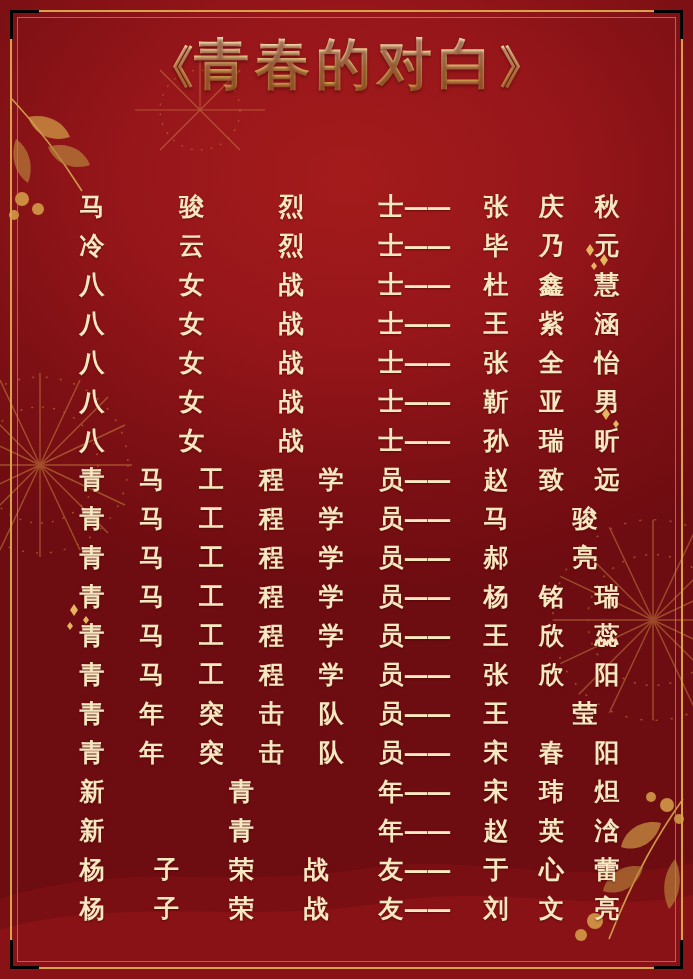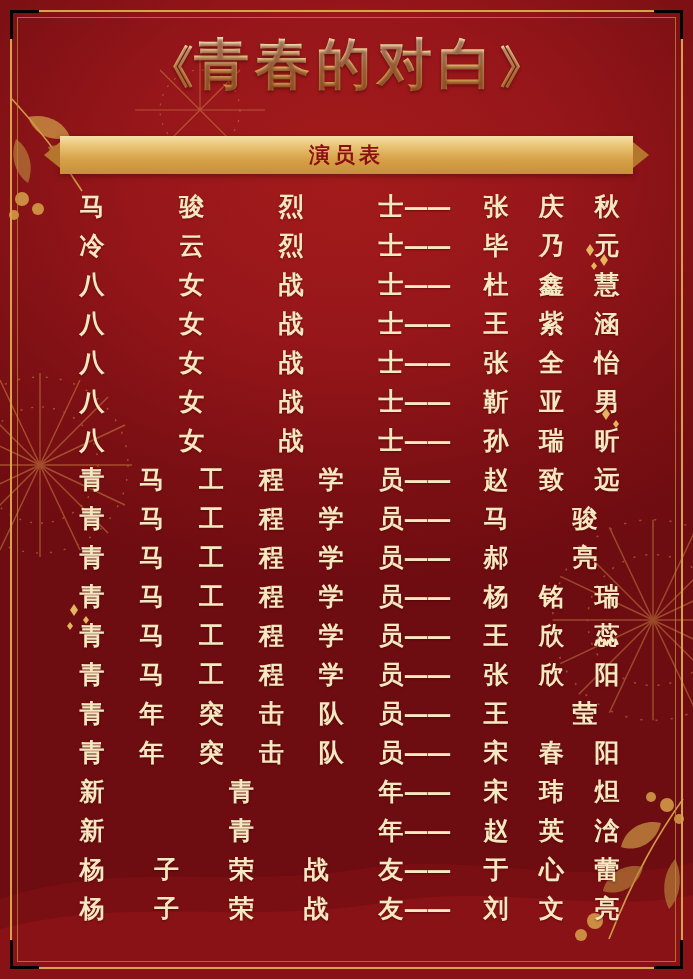--- a/index.html
+++ b/index.html
@@ -309,23 +309,20 @@
   <div class="frame-inner"></div>
   <div class="corner tl"></div>
   <div class="corner tr"></div>
   <div class="corner bl"></div>
   <div class="corner br"></div>
 
   <div class="title-wrap">
     <div class="title"><span class="brk">《</span><span>青春的对白</span><span class="brk">》</span></div>
   </div>
 
-  <div class="banner">
-    <div class="banner-text">演员表</div>
-  </div>
 
   <div class="cast" id="cast-list">
       <div class="row">
         <div class="role">
           <span class="ch">马</span>
           <span class="ch">骏</span>
           <span class="ch">烈</span>
           <span class="ch">士</span>
         </div>
         <div class="dash">——</div>

